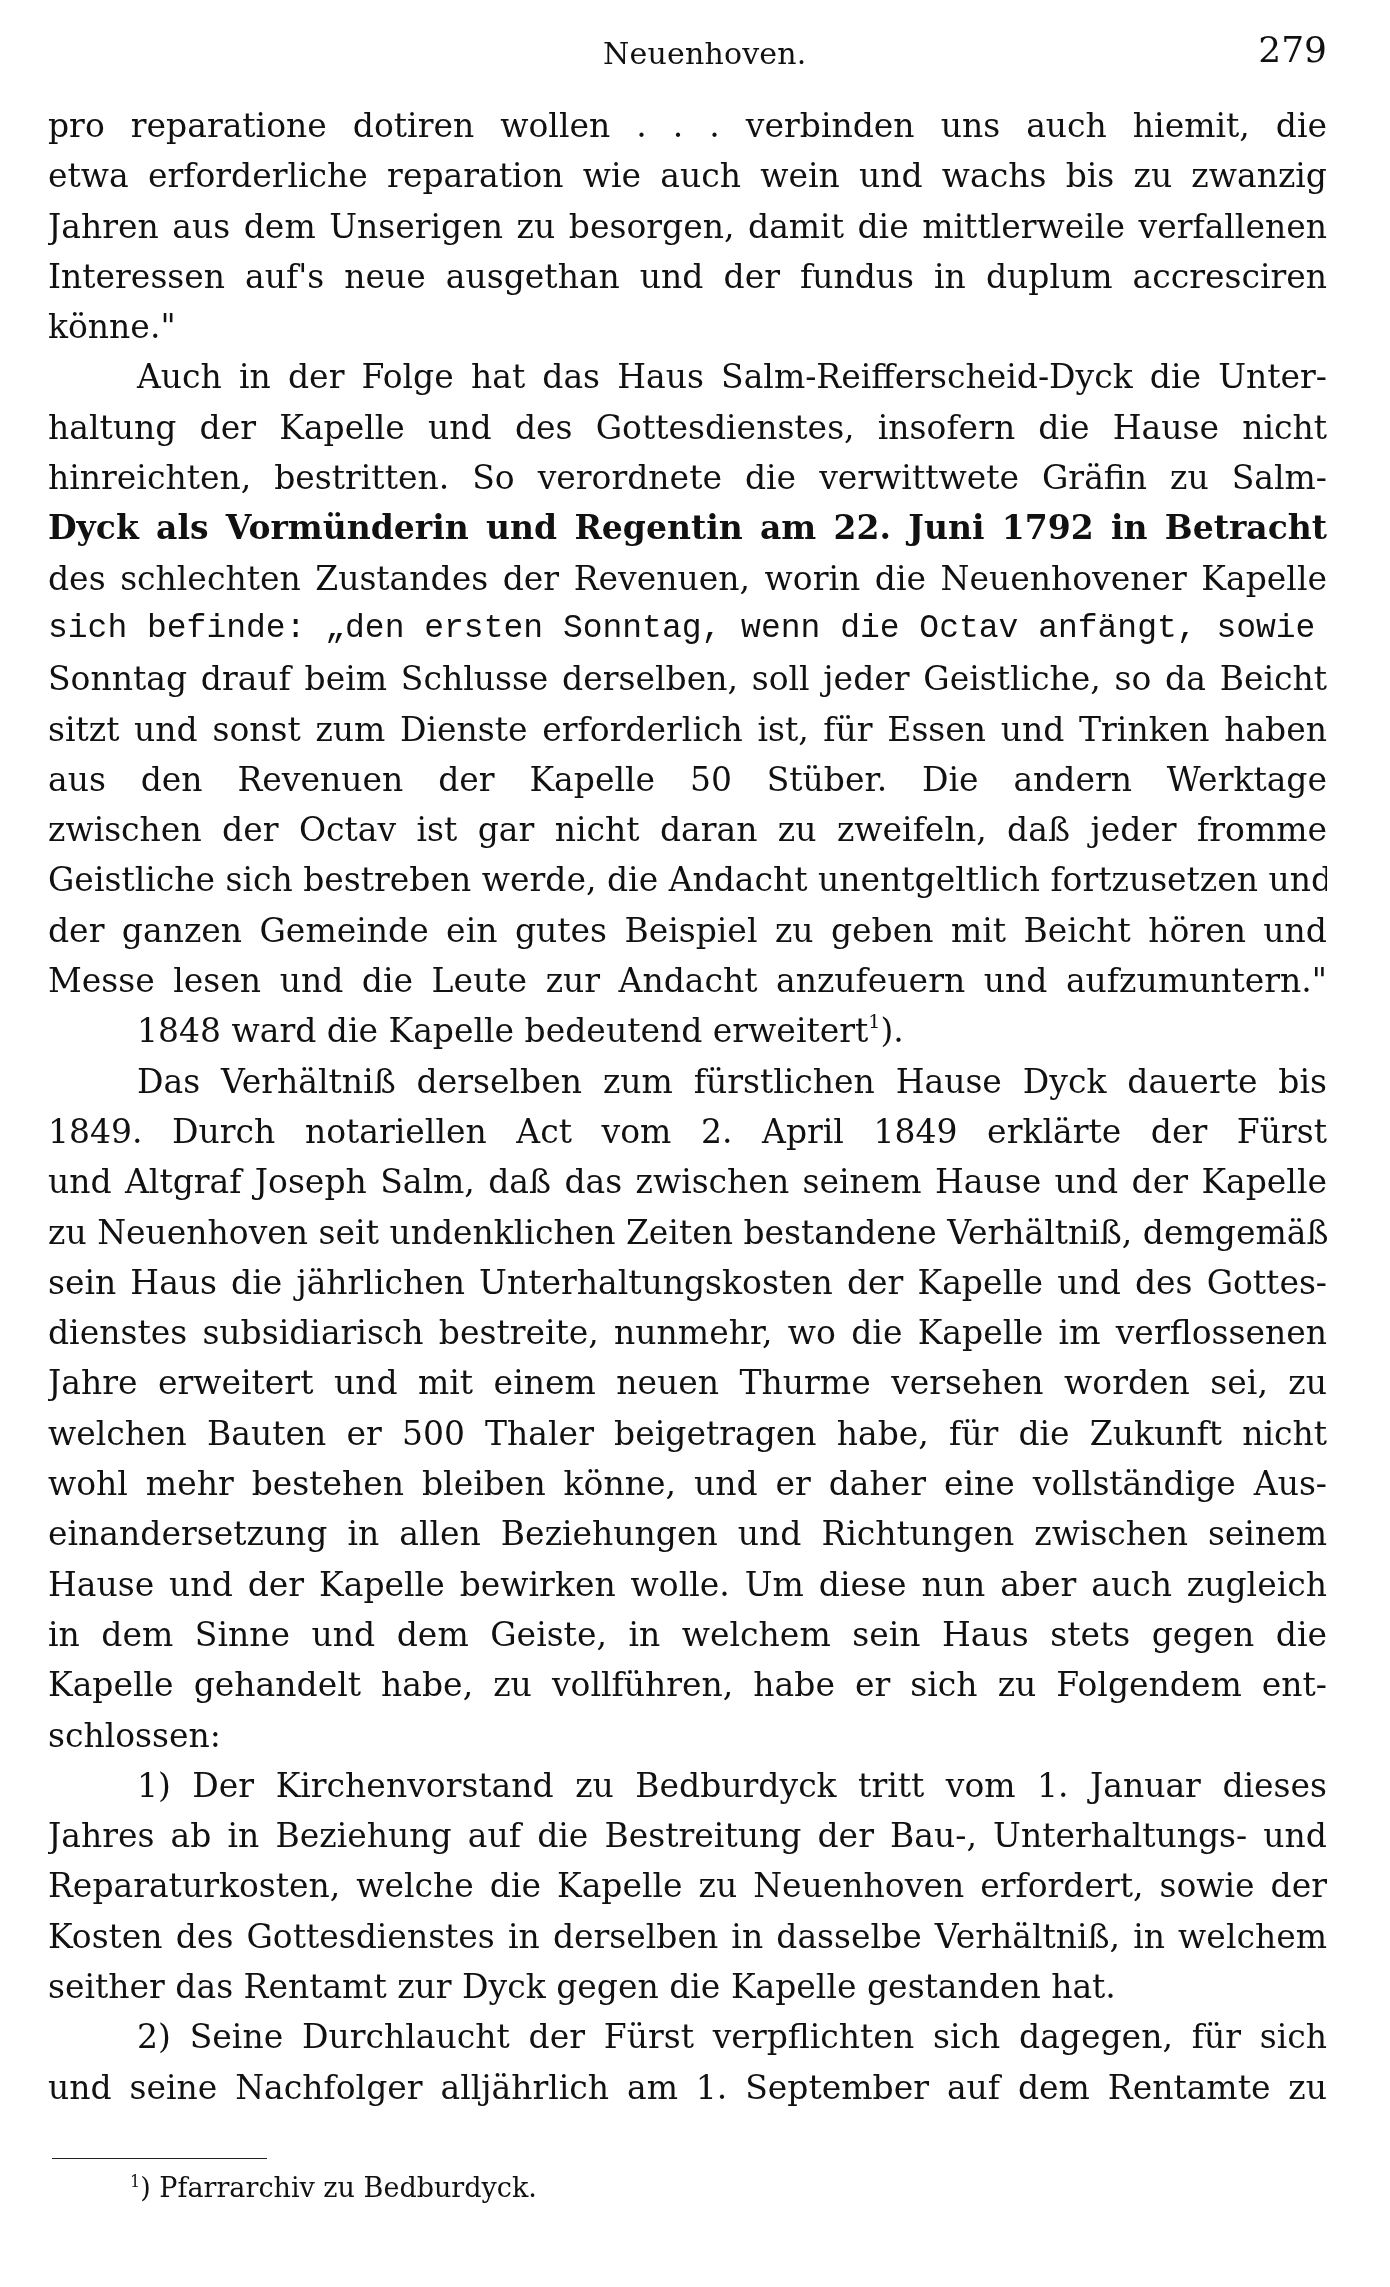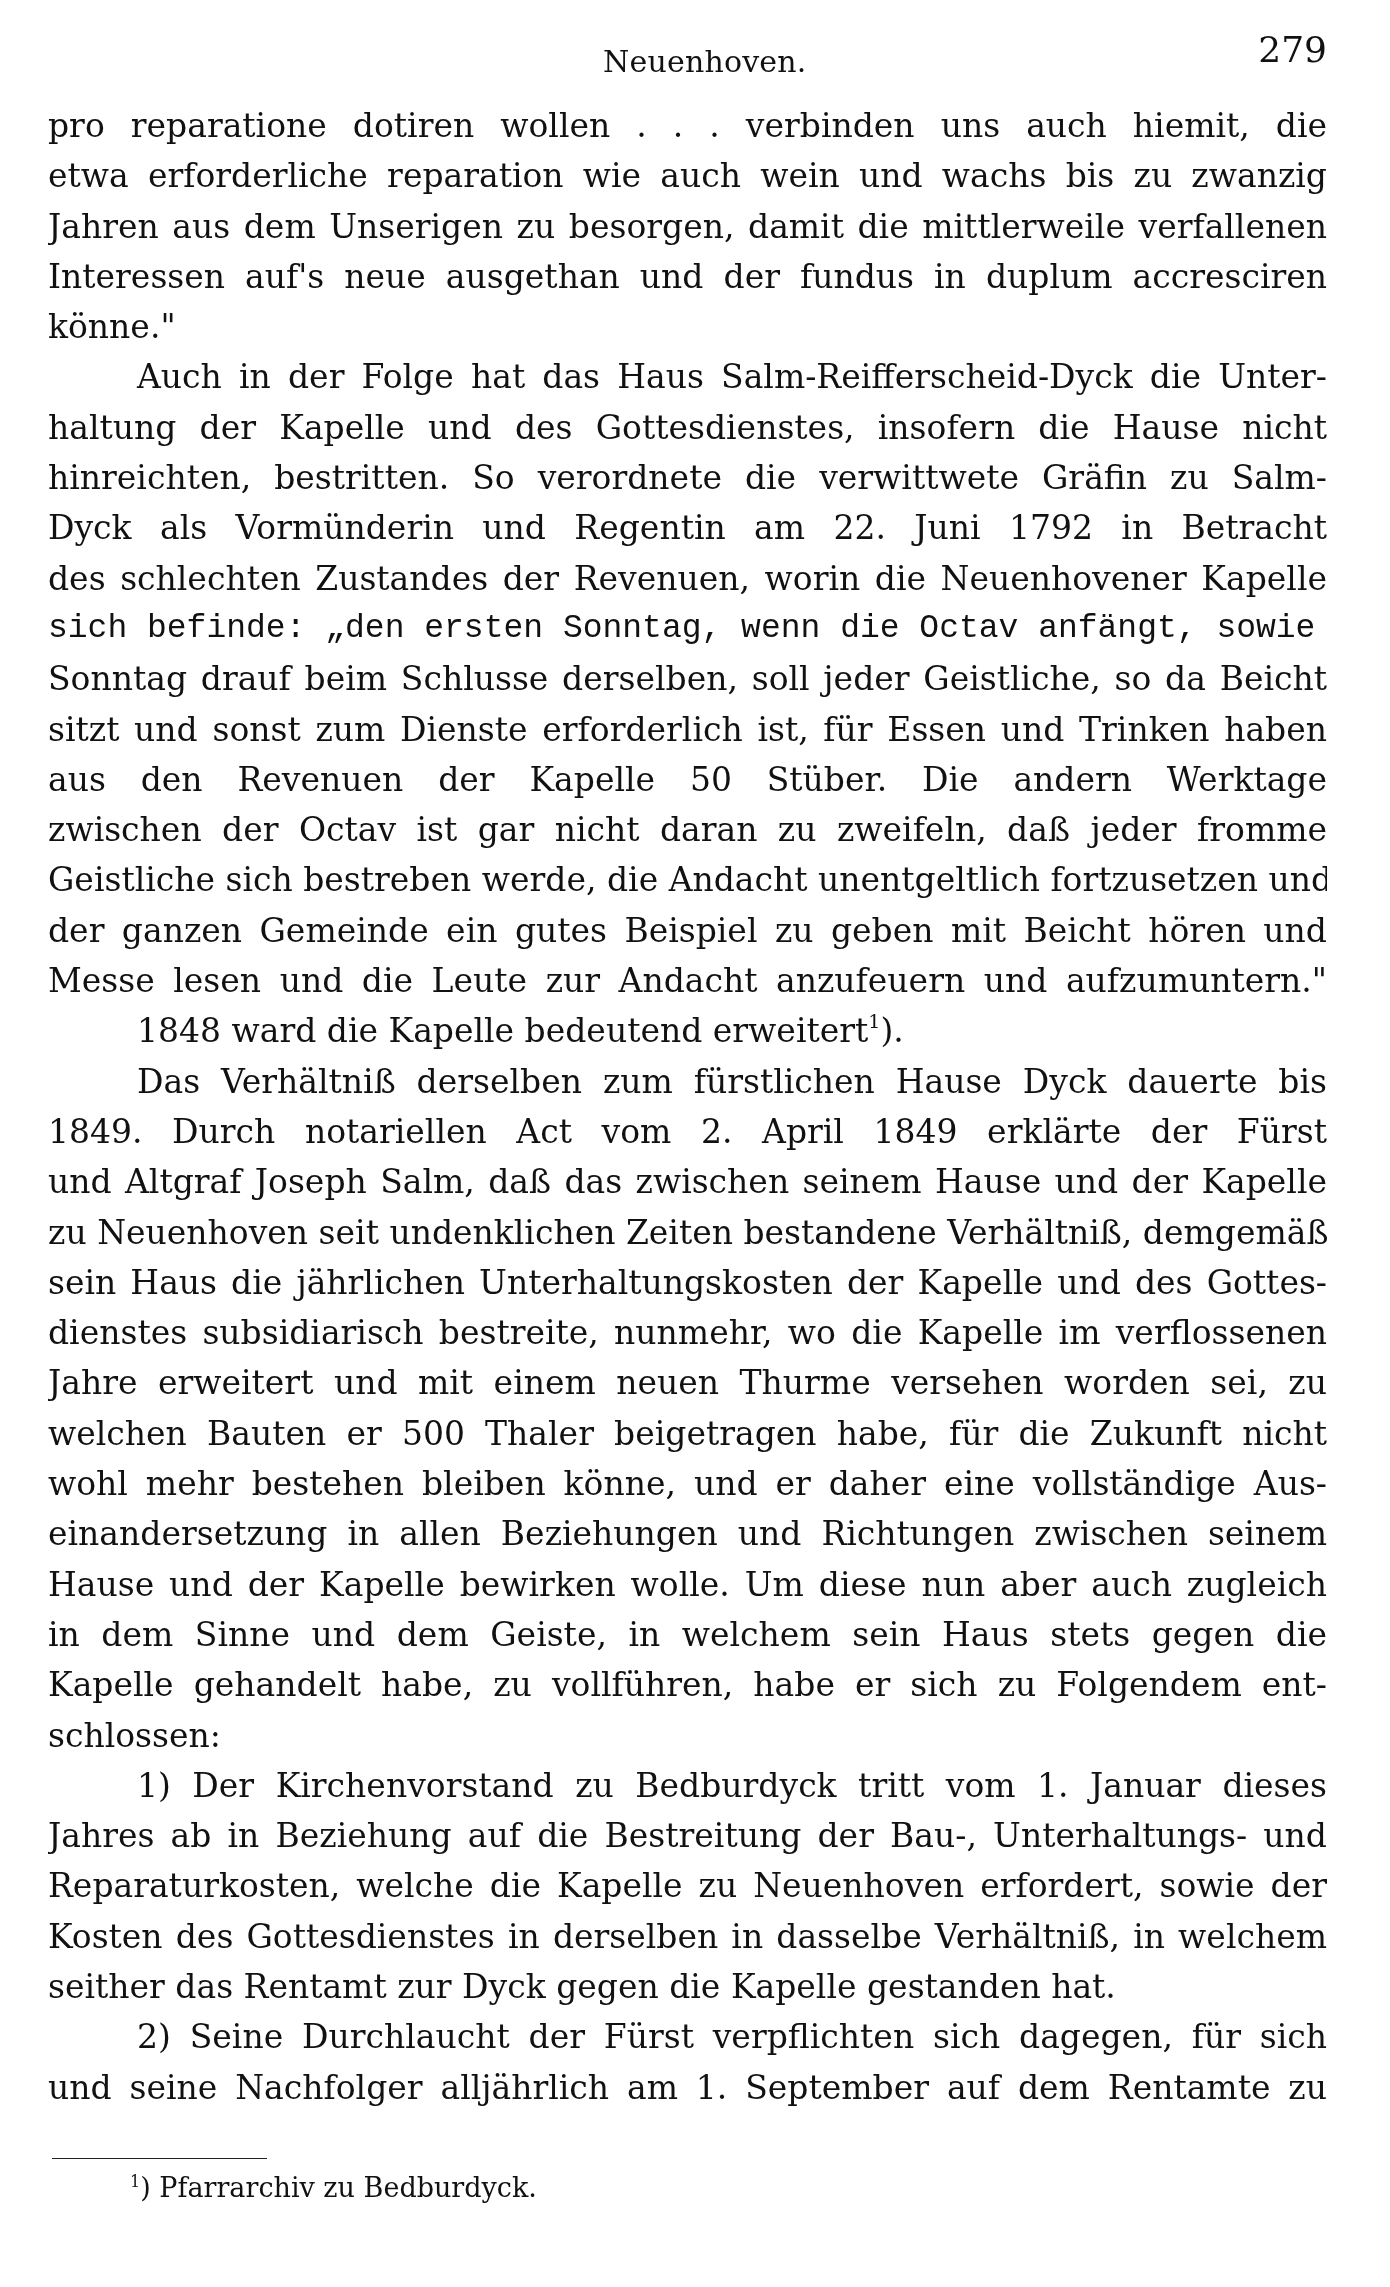--- a/index.html
+++ b/index.html
@@ -14,21 +14,21 @@
   .running-head {
     position: absolute;
     top: 30px;
     left: 48px;
     width: 1279px;
     height: 40px;
   }
   .running-title {
     position: absolute;
     left: 555px;
-    top: 12px;
+    top: 4px;
     font-size: 30px;
     line-height: 40px;
     letter-spacing: 0.2px;
   }
   .page-number {
     position: absolute;
     right: 0;
     top: 0;
     font-size: 36px;
     line-height: 40px;
@@ -84,21 +84,21 @@
 
 <div class="body-text" id="body-text">
     <div class="line" style="text-align-last: justify;"><span>pro reparatione dotiren wollen . . . verbinden uns auch hiemit, die</span></div>
     <div class="line" style="text-align-last: justify;"><span>etwa erforderliche reparation wie auch wein und wachs bis zu zwanzig</span></div>
     <div class="line" style="text-align-last: justify;"><span>Jahren aus dem Unserigen zu besorgen, damit die mittlerweile verfallenen</span></div>
     <div class="line" style="text-align-last: justify;"><span>Interessen auf's neue ausgethan und der fundus in duplum accresciren</span></div>
     <div class="line last"><span>könne."</span></div>
     <div class="line indent" style="text-align-last: justify;"><span>Auch in der Folge hat das Haus Salm-Reifferscheid-Dyck die Unter-</span></div>
     <div class="line" style="text-align-last: justify;"><span>haltung der Kapelle und des Gottesdienstes, insofern die Hause nicht</span></div>
     <div class="line" style="text-align-last: justify;"><span>hinreichten, bestritten. So verordnete die verwittwete Gräfin zu Salm-</span></div>
-    <div class="line" style="text-align-last: justify;"><span>Dyck als Vormünderin und Regentin am 22. Juni 1792 in Betracht</span></div>
+    <div class="line" style="text-align-last: justify; font-weight: bold;"><span>Dyck als Vormünderin und Regentin am 22. Juni 1792 in Betracht</span></div>
     <div class="line" style="text-align-last: justify;"><span>des schlechten Zustandes der Revenuen, worin die Neuenhovener Kapelle</span></div>
     <div class="line" style="text-align-last: justify; font-family: Liberation Mono, monospace;"><span>sich befinde: „den ersten Sonntag, wenn die Octav anfängt, sowie den</span></div>
     <div class="line" style="text-align-last: justify;"><span>Sonntag drauf beim Schlusse derselben, soll jeder Geistliche, so da Beicht</span></div>
     <div class="line" style="text-align-last: justify;"><span>sitzt und sonst zum Dienste erforderlich ist, für Essen und Trinken haben</span></div>
     <div class="line" style="text-align-last: justify;"><span>aus den Revenuen der Kapelle 50 Stüber. Die andern Werktage</span></div>
     <div class="line" style="text-align-last: justify;"><span>zwischen der Octav ist gar nicht daran zu zweifeln, daß jeder fromme</span></div>
     <div class="line" style="text-align-last: justify;"><span>Geistliche sich bestreben werde, die Andacht unentgeltlich fortzusetzen und</span></div>
     <div class="line" style="text-align-last: justify;"><span>der ganzen Gemeinde ein gutes Beispiel zu geben mit Beicht hören und</span></div>
     <div class="line" style="text-align-last: justify;"><span>Messe lesen und die Leute zur Andacht anzufeuern und aufzumuntern."</span></div>
     <div class="line indent last"><span>1848 ward die Kapelle bedeutend erweitert</span><sup class="fnref">1</sup><span>).</span></div>

